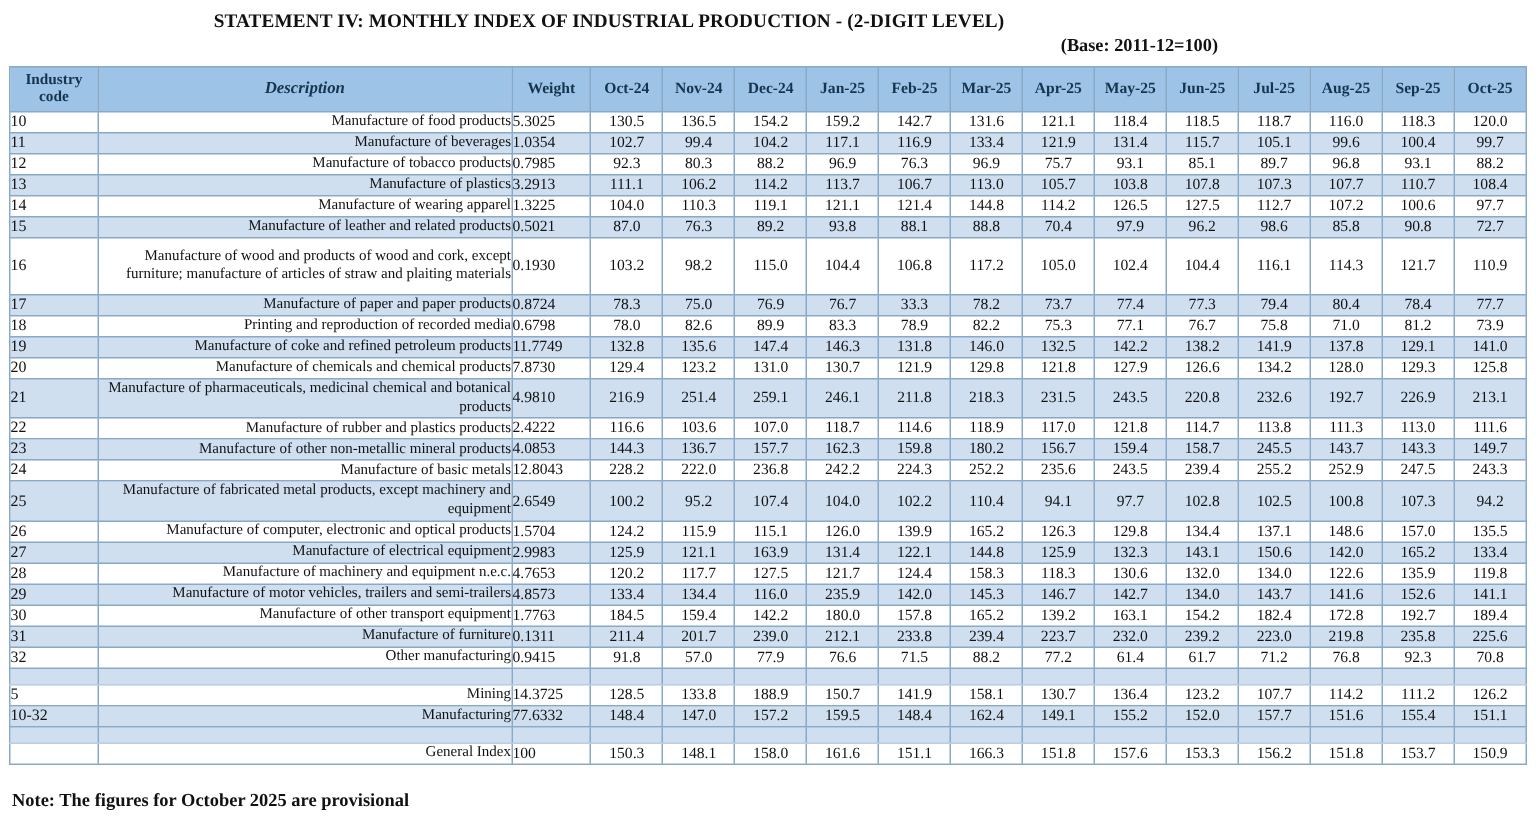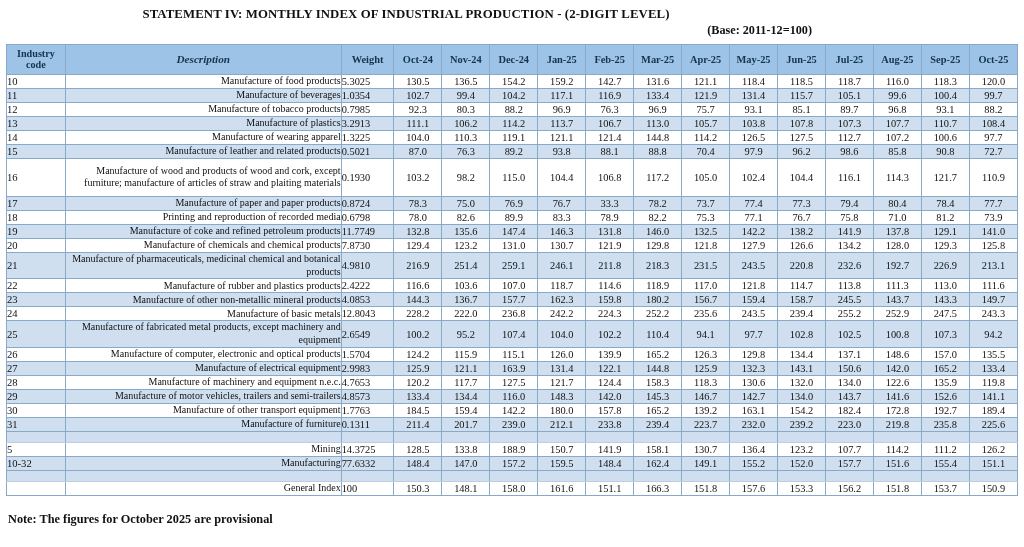--- a/index.html
+++ b/index.html
@@ -512,21 +512,21 @@
           <td class="num">135.9</td>
           <td class="num">119.8</td>
         </tr>
         <tr class="data band">
           <td class="code">29</td>
           <td class="desc">Manufacture of motor vehicles, trailers and semi-trailers</td>
           <td class="wt">4.8573</td>
           <td class="num">133.4</td>
           <td class="num">134.4</td>
           <td class="num">116.0</td>
-          <td class="num">148.3</td>
+          <td class="num">235.9</td>
           <td class="num">142.0</td>
           <td class="num">145.3</td>
           <td class="num">146.7</td>
           <td class="num">142.7</td>
           <td class="num">134.0</td>
           <td class="num">143.7</td>
           <td class="num">141.6</td>
           <td class="num">152.6</td>
           <td class="num">141.1</td>
         </tr>
@@ -559,20 +559,38 @@
           <td class="num">233.8</td>
           <td class="num">239.4</td>
           <td class="num">223.7</td>
           <td class="num">232.0</td>
           <td class="num">239.2</td>
           <td class="num">223.0</td>
           <td class="num">219.8</td>
           <td class="num">235.8</td>
           <td class="num">225.6</td>
         </tr>
+        <tr class="data plain">
+          <td class="code">32</td>
+          <td class="desc">Other manufacturing</td>
+          <td class="wt">0.9415</td>
+          <td class="num">91.8</td>
+          <td class="num">57.0</td>
+          <td class="num">77.9</td>
+          <td class="num">76.6</td>
+          <td class="num">71.5</td>
+          <td class="num">88.2</td>
+          <td class="num">77.2</td>
+          <td class="num">61.4</td>
+          <td class="num">61.7</td>
+          <td class="num">71.2</td>
+          <td class="num">76.8</td>
+          <td class="num">92.3</td>
+          <td class="num">70.8</td>
+        </tr>
         <tr class="spacer">
           <td class="sp-code"></td>
           <td class="sp-desc"></td>
           <td></td>
           <td></td>
           <td></td>
           <td></td>
           <td></td>
           <td></td>
           <td></td>

